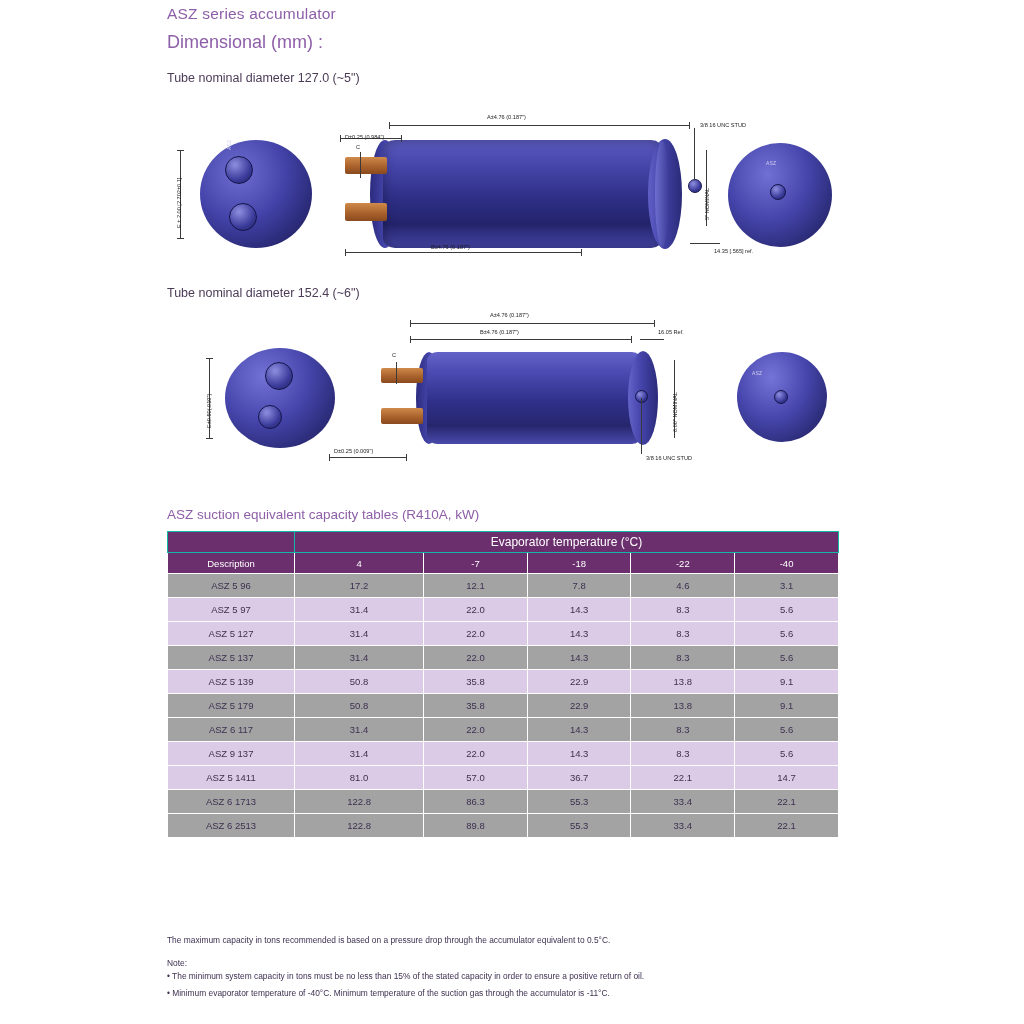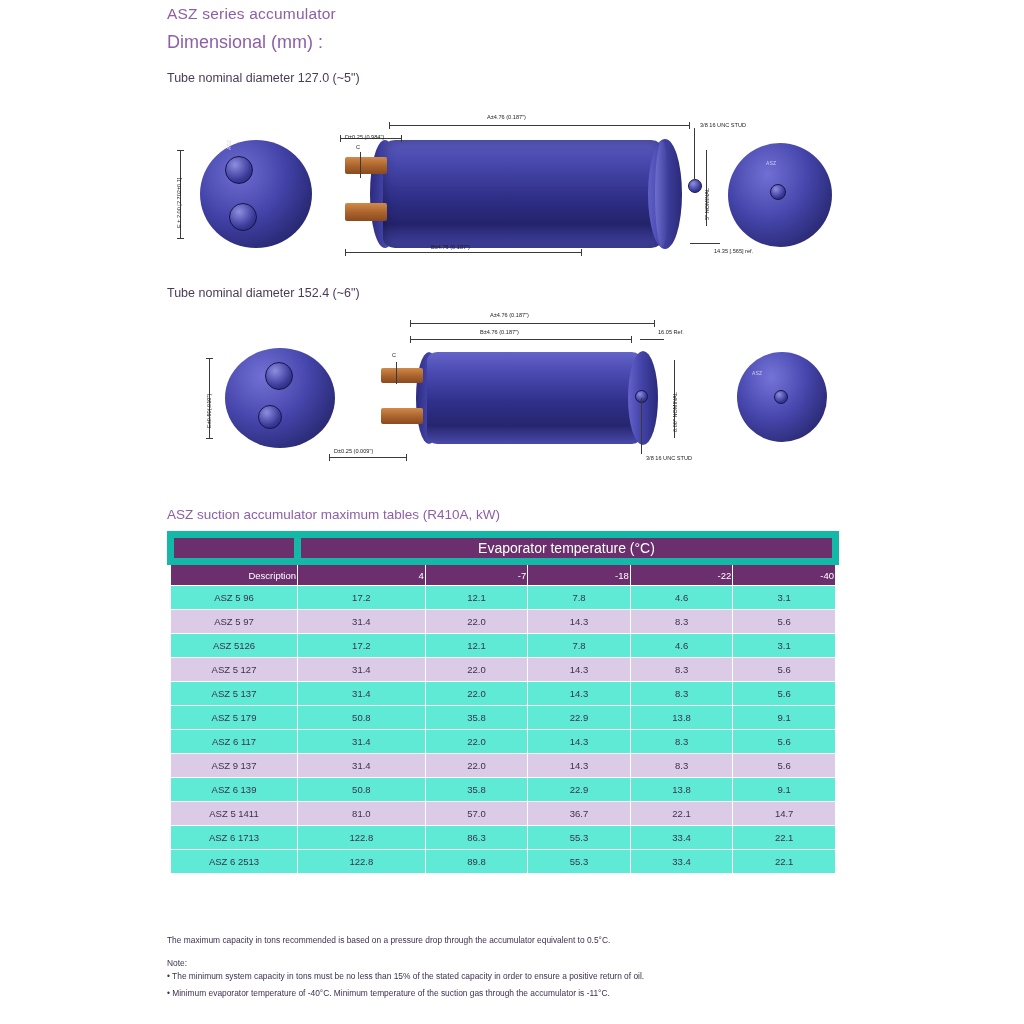--- a/index.html
+++ b/index.html
@@ -108,31 +108,31 @@
     position:absolute;left:737px;top:352px;width:90px;height:90px;border-radius:50%;
     background:radial-gradient(ellipse at 38% 28%,#7474d8 0%,#4646ad 45%,#282870 82%,#1d1d59 100%);
   }
 
   
   table.cap{
     position:absolute;left:167px;top:531px;border-collapse:collapse;width:672px;
     font-size:9.5px;color:#3d3050;
   }
   table.cap th.topbar{
-    background:#6b2f6e;color:#ffffff;font-weight:normal;font-size:14px;
-    height:18px;border:7px solid #14b8a6;
+    background:#6b2f6e;color:#ffffff;font-weight:normal;font-size:12px;
+    height:18px;border:1px solid #14b8a6;
   }
   table.cap th.colhead{
     background:#6b2f6e;color:#ffffff;font-weight:normal;font-size:9.5px;
-    height:18px;border:1px solid #ffffff;text-align:right;
+    height:18px;border:1px solid #ffffff;
   }
   table.cap td{
     height:21px;text-align:center;border:1px solid #ffffff;font-size:9.5px;
   }
-  tr.odd td{background:#5eead4;}
+  tr.odd td{background:#a3a3a3;}
   tr.even td{background:#dccbe6;}
   td.desc{width:124px;}
 
   .note-main{
     position:absolute;left:167px;top:935px;font-size:8.4px;color:#3d3050;
   }
   .note-label{
     position:absolute;left:167px;top:958px;font-size:8.4px;color:#3d3050;
   }
   .note1{
@@ -252,21 +252,21 @@
     <div class="dimtext" style="left:646px;top:455px;">3/8 16 UNC STUD</div>
 
     <div class="dimline" style="left:674px;top:360px;width:1px;height:78px;"></div>
     <div class="dimtext vert" style="left:672px;top:432px;">6.00" NOMINAL</div>
 
     <div class="ellipse6R"></div>
     <div class="smallport" style="left:774px;top:390px;width:12px;height:12px;"></div>
     <div class="label-mini" style="left:752px;top:370px;">ASZ</div>
   </div>
 
-  <div class="h-table">ASZ suction accumulator maximum tables (R410A, kW)</div>
+  <div class="h-table">ASZ suction equivalent capacity tables (R410A, kW)</div>
 
   <table class="cap">
     <thead>
       <tr>
         <th class="topbar"></th>
         <th class="topbar" colspan="5">Evaporator temperature  (°C)</th>
       </tr>
       <tr>
         <th class="colhead">Description</th>
         <th class="colhead">4</th>
@@ -286,43 +286,43 @@
         <td>3.1</td>
       </tr>
       <tr class="even">
         <td class="desc">ASZ 5 97</td>
         <td>31.4</td>
         <td>22.0</td>
         <td>14.3</td>
         <td>8.3</td>
         <td>5.6</td>
       </tr>
-      <tr class="odd">
-        <td class="desc">ASZ 5126</td>
-        <td>17.2</td>
-        <td>12.1</td>
-        <td>7.8</td>
-        <td>4.6</td>
-        <td>3.1</td>
-      </tr>
       <tr class="even">
         <td class="desc">ASZ 5 127</td>
         <td>31.4</td>
         <td>22.0</td>
         <td>14.3</td>
         <td>8.3</td>
         <td>5.6</td>
       </tr>
       <tr class="odd">
         <td class="desc">ASZ 5 137</td>
         <td>31.4</td>
         <td>22.0</td>
         <td>14.3</td>
         <td>8.3</td>
         <td>5.6</td>
+      </tr>
+      <tr class="even">
+        <td class="desc">ASZ 5 139</td>
+        <td>50.8</td>
+        <td>35.8</td>
+        <td>22.9</td>
+        <td>13.8</td>
+        <td>9.1</td>
       </tr>
       <tr class="odd">
         <td class="desc">ASZ 5 179</td>
         <td>50.8</td>
         <td>35.8</td>
         <td>22.9</td>
         <td>13.8</td>
         <td>9.1</td>
       </tr>
       <tr class="odd">
@@ -334,28 +334,20 @@
         <td>5.6</td>
       </tr>
       <tr class="even">
         <td class="desc">ASZ 9 137</td>
         <td>31.4</td>
         <td>22.0</td>
         <td>14.3</td>
         <td>8.3</td>
         <td>5.6</td>
       </tr>
-      <tr class="odd">
-        <td class="desc">ASZ 6 139</td>
-        <td>50.8</td>
-        <td>35.8</td>
-        <td>22.9</td>
-        <td>13.8</td>
-        <td>9.1</td>
-      </tr>
       <tr class="even">
         <td class="desc">ASZ 5 1411</td>
         <td>81.0</td>
         <td>57.0</td>
         <td>36.7</td>
         <td>22.1</td>
         <td>14.7</td>
       </tr>
       <tr class="odd">
         <td class="desc">ASZ 6 1713</td>

